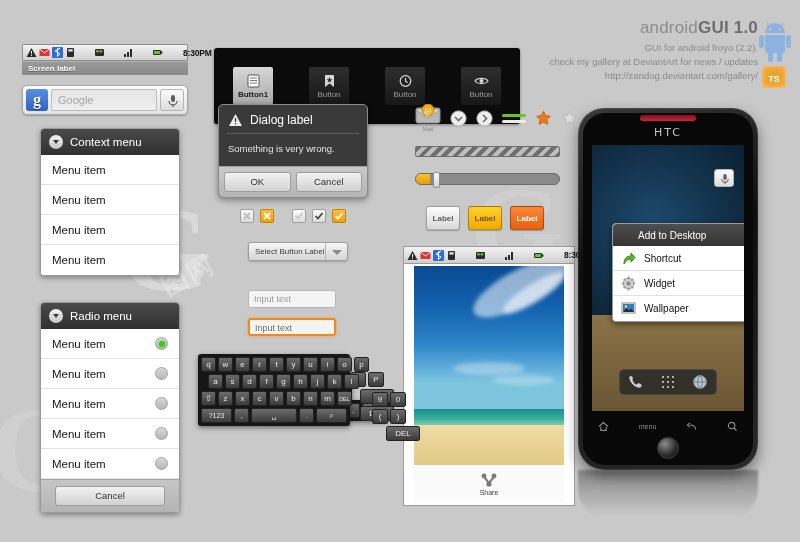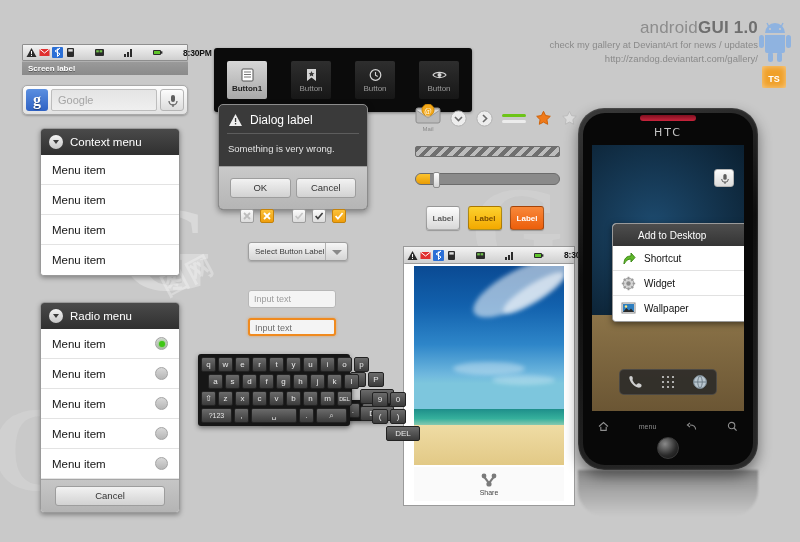--- a/index.html
+++ b/index.html
@@ -99,34 +99,34 @@
   .btn-gray { display:block; width:100%; height:20px; border-radius:3px;
               background:linear-gradient(#f2f2f2,#d2d2d2);
               border:1px solid #9d9d9d; font-size:9.5px; color:#333;
               line-height:18px; text-align:center; }
 
   
   .tabbar { display:flex; background:#0b0b0b; border-radius:3px; padding:1px;
             box-shadow:0 1px 3px rgba(0,0,0,.4); }
   .tab { width:40px; height:38px; display:flex; flex-direction:column;
          align-items:center; justify-content:center; gap:2px;
-         font-size:8px; color:#9a9a9a; margin:12px;
+         font-size:8px; color:#9a9a9a; margin:18px;
          background:linear-gradient(#2e2e2e,#171717); border-radius:2px; }
   .tab.active { background:linear-gradient(#d7d7d7,#a8a8a8); color:#222;
                 font-weight:bold; }
 
   
   .dialog { width:150px; border-radius:5px; overflow:hidden;
             border:1px solid #8c8c8c; box-shadow:0 2px 6px rgba(0,0,0,.4);
             background:#3a3a3a; }
   .dlg-title { display:flex; align-items:center; gap:7px; padding:8px 9px 6px;
                color:#fff; font-size:12px; }
   .dlg-sep { height:1px; background:#5d5d5d; margin:0 8px; }
   .dlg-body { padding:9px; color:#e4e4e4; font-size:9.5px; min-height:32px; }
-  .dlg-ft { background:linear-gradient(#c9c9c9,#b5b5b5); padding:11px;
+  .dlg-ft { background:linear-gradient(#c9c9c9,#b5b5b5); padding:5px;
             display:flex; gap:5px; border-top:1px solid #9f9f9f; }
   .dlg-ft .btn-gray { flex:1; }
 
   
   .cbrow { display:flex; align-items:center; gap:6px; }
   .cb { width:14px; height:14px; border-radius:2px; position:relative;
         border:1px solid #9d9d9d;
         background:linear-gradient(#fbfbfb,#dcdcdc); }
   .cb.orange { background:linear-gradient(#fbc13a,#ef9e0c); border-color:#c4820a; }
   .cb svg { position:absolute; left:1px; top:1px; }
@@ -246,20 +246,21 @@
   <div class="wm wm-g" style="left:600px; top:330px; opacity:.45;">G</div>
   <div class="wm wm-t" style="left:640px; top:400px; transform:rotate(-28deg); opacity:.45;">图网</div>
   <div class="wm wm-g" style="left:470px; top:170px; opacity:.4;">G</div>
   <div class="wm wm-g" style="left:-10px; top:390px; opacity:.45;">G</div>
   <div class="wm wm-t" style="left:40px; top:460px; transform:rotate(-28deg); opacity:.45;">图网</div>
 
   <div class="hdr">
     <div class="hdr-title">
       <span>android</span><b>GUI 1.0</b>
     </div>
+    <div class="hdr-sub">GUI for android froyo (2.2).</div>
     <div class="hdr-sub" style="margin-top:0">check my gallery at DeviantArt for news / updates</div>
     <div class="hdr-sub" style="margin-top:0">http://zandog.deviantart.com/gallery/</div>
   </div>
   <svg class="droid" viewBox="0 0 34 40">
     <g fill="#8fb3e0">
       <path d="M7 13h20v16a2 2 0 0 1-2 2H9a2 2 0 0 1-2-2z"></path>
       <rect x="1" y="13" width="5" height="13" rx="2.5"></rect>
       <rect x="28" y="13" width="5" height="13" rx="2.5"></rect>
       <rect x="10" y="30" width="5" height="10" rx="2.5"></rect>
       <rect x="19" y="30" width="5" height="10" rx="2.5"></rect>

